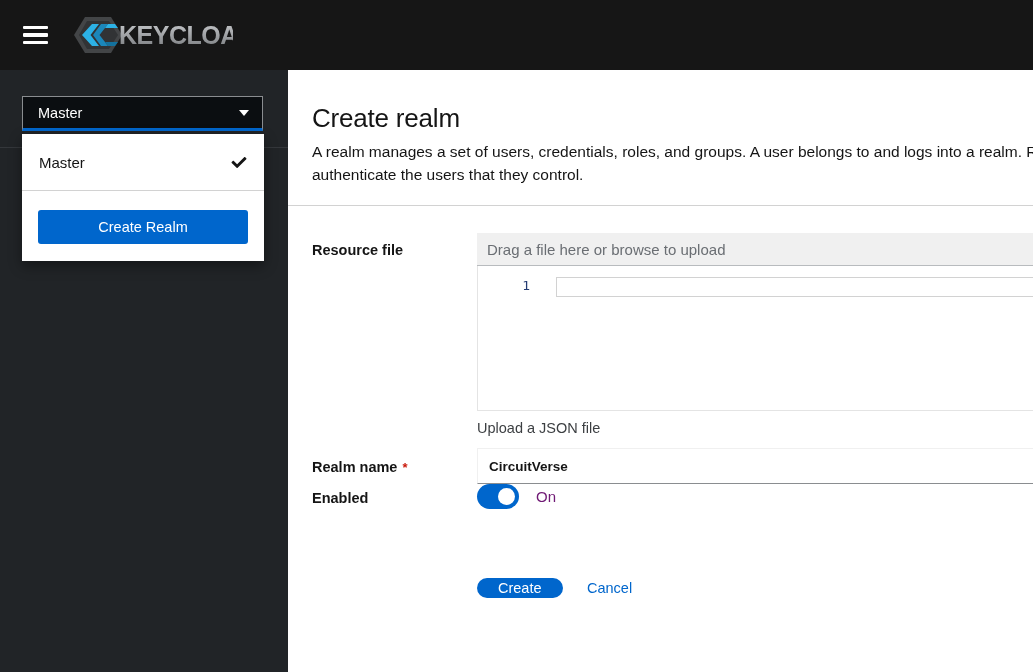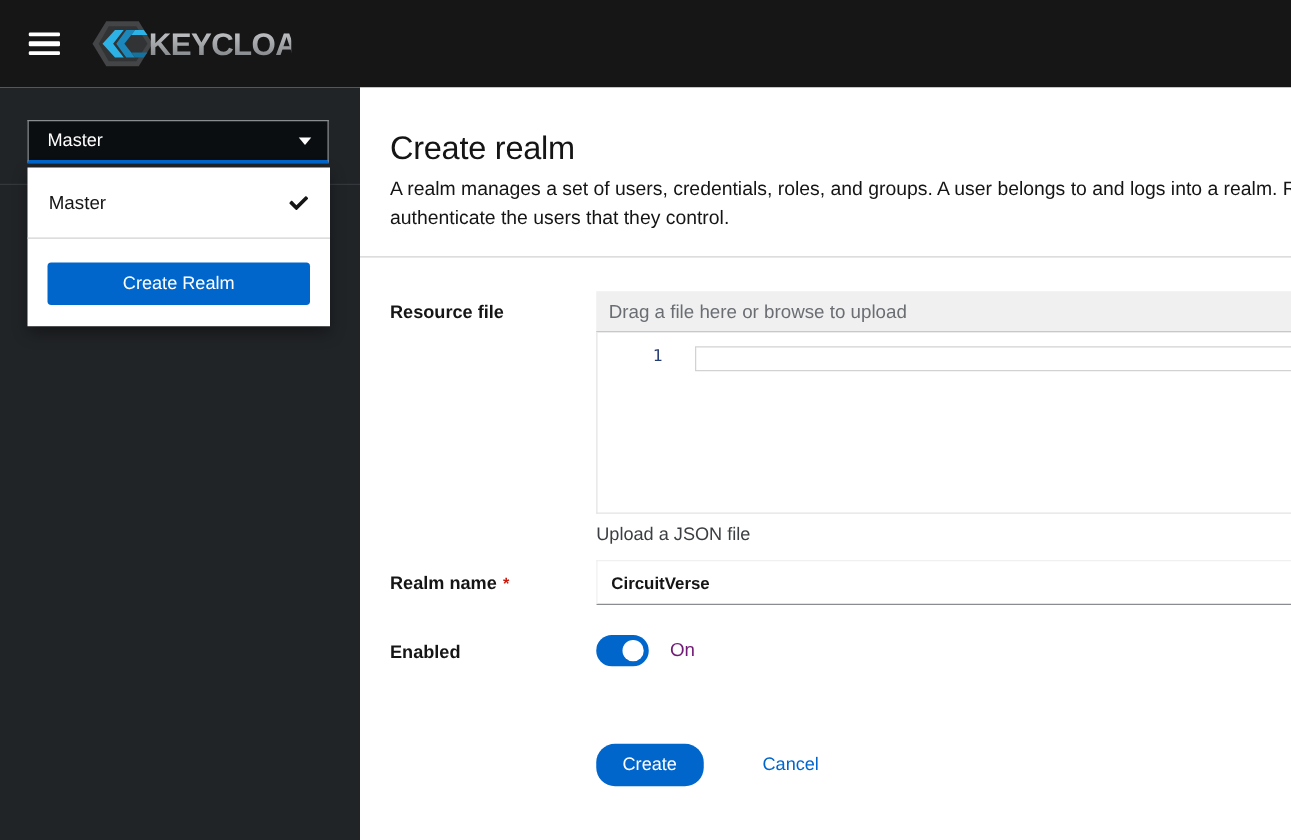--- a/index.html
+++ b/index.html
@@ -60,21 +60,21 @@
   .page-header { padding:33px 0 0 24px; }
   .page-title { font-size:26px; font-weight:500; color:#151515; line-height:30px; letter-spacing:-0.2px; }
   .page-desc { margin-top:7px; font-size:15.5px; line-height:23px; color:#151515; }
   .desc-line { white-space:nowrap; }
   .section-divider { margin-top:19px; width:745px; height:1px; background:#d2d2d2; }
 
   .form { padding-left:24px; }
   .form-row { display:flex; }
   .row-resource { margin-top:27px; }
   .row-name     { margin-top:12px; }
-  .row-enabled  { margin-top:24px; }
+  .row-enabled  { }
   .row-actions  { margin-top:62px; }
   .form-label {
     width:165px; flex-shrink:0; font-size:14.5px; font-weight:700; color:#151515;
     padding-top:9px;
   }
   .row-name .form-label { padding-top:11px; }
   .row-enabled .form-label { padding-top:6px; }
   .required { color:#c9190b; font-size:13px; margin-left:5px; }
   .form-field { width:700px; flex-shrink:0; }
 
@@ -104,25 +104,25 @@
     padding:0 11px; font-size:13.5px; font-weight:700; color:#151515;
     font-family:inherit;
   }
 
   .toggle-field { display:flex; align-items:center; }
   .toggle { position:relative; width:42px; height:25px; background:#0066cc; border-radius:13px; cursor:pointer; }
   .toggle-knob { position:absolute; top:4px; right:4px; width:17px; height:17px; background:#ffffff; border-radius:50%; }
   .toggle-label { margin-left:17px; font-size:15px; color:#701a75; }
 
   .create-btn {
-    height:34px; padding:0 21px; background:#0066cc; color:#ffffff; border:none;
+    height:20px; padding:0 21px; background:#0066cc; color:#ffffff; border:none;
     border-radius:15px; font-size:14.5px; cursor:pointer; font-family:inherit;
   }
   .cancel-link {
-    margin-left:43px; color:#0066cc; font-size:14.5px; text-decoration:none;
+    margin-left:20px; color:#0066cc; font-size:14.5px; text-decoration:none;
     line-height:34px; cursor:pointer;
   }
 </style>
 </head>
 <body>
 
 <header class="masthead">
   <button class="nav-toggle">
     <span class="bar"></span>
     <span class="bar"></span>

